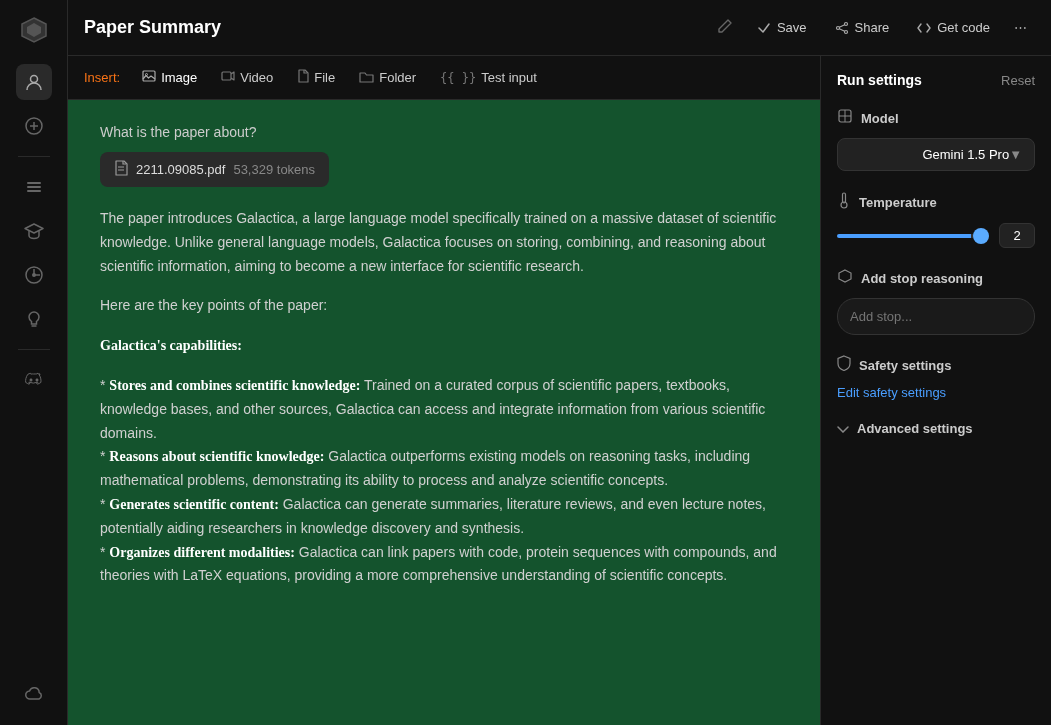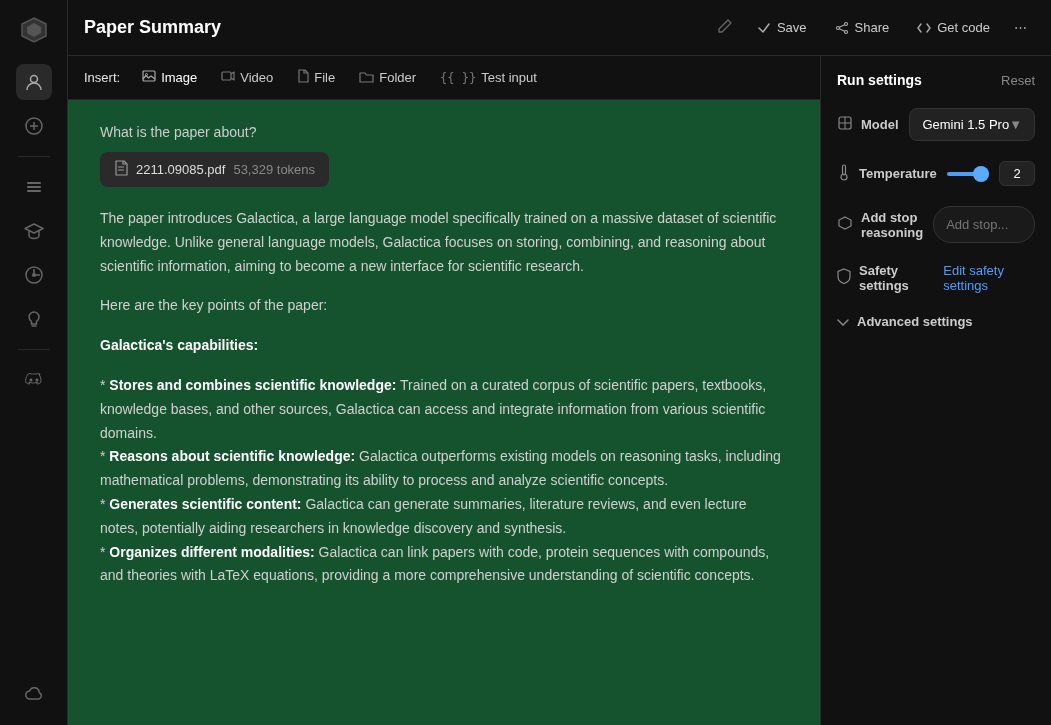--- a/index.html
+++ b/index.html
@@ -129,21 +129,21 @@
     .toolbar {
       height: 44px;
       background: #111;
       display: flex;
       align-items: center;
       padding: 0 16px;
       gap: 4px;
       border-bottom: 1px solid #2a2a2a;
     }
     .toolbar-label {
-      color: #e5e5e5;
+      color: #f97316;
       font-size: 13px;
       margin-right: 8px;
     }
     .toolbar-item {
       display: flex;
       align-items: center;
       gap: 5px;
       padding: 4px 10px;
       border-radius: 5px;
       color: #ccc;
@@ -183,21 +183,21 @@
     .file-chip-icon { color: #888; font-size: 15px; }
     .file-chip-name { color: #ddd; }
     .file-chip-tokens { color: #888; }
 
     .response-text {
       color: #d0d0d0;
       line-height: 1.7;
       font-size: 14px;
     }
     .response-text p { margin-bottom: 16px; }
-    .response-text strong { color: #fff; font-weight: 600; }
+    .response-text strong { color: #fff; font-weight: 600; font-family: Liberation Serif, serif; }
 
     
     .settings-panel {
       width: 230px;
       background: #111;
       padding: 16px;
       overflow-y: auto;
       display: flex;
       flex-direction: column;
       gap: 20px;
@@ -213,21 +213,21 @@
       color: #fff;
     }
     .settings-reset {
       font-size: 13px;
       color: #888;
       cursor: pointer;
     }
 
     .settings-section {
       display: flex;
-      flex-direction: row;
+      flex-direction: column;
       gap: 10px;
     }
     .settings-section-header {
       display: flex;
       align-items: center;
       gap: 8px;
       font-size: 13px;
       font-weight: 600;
       color: #ccc;
     }

